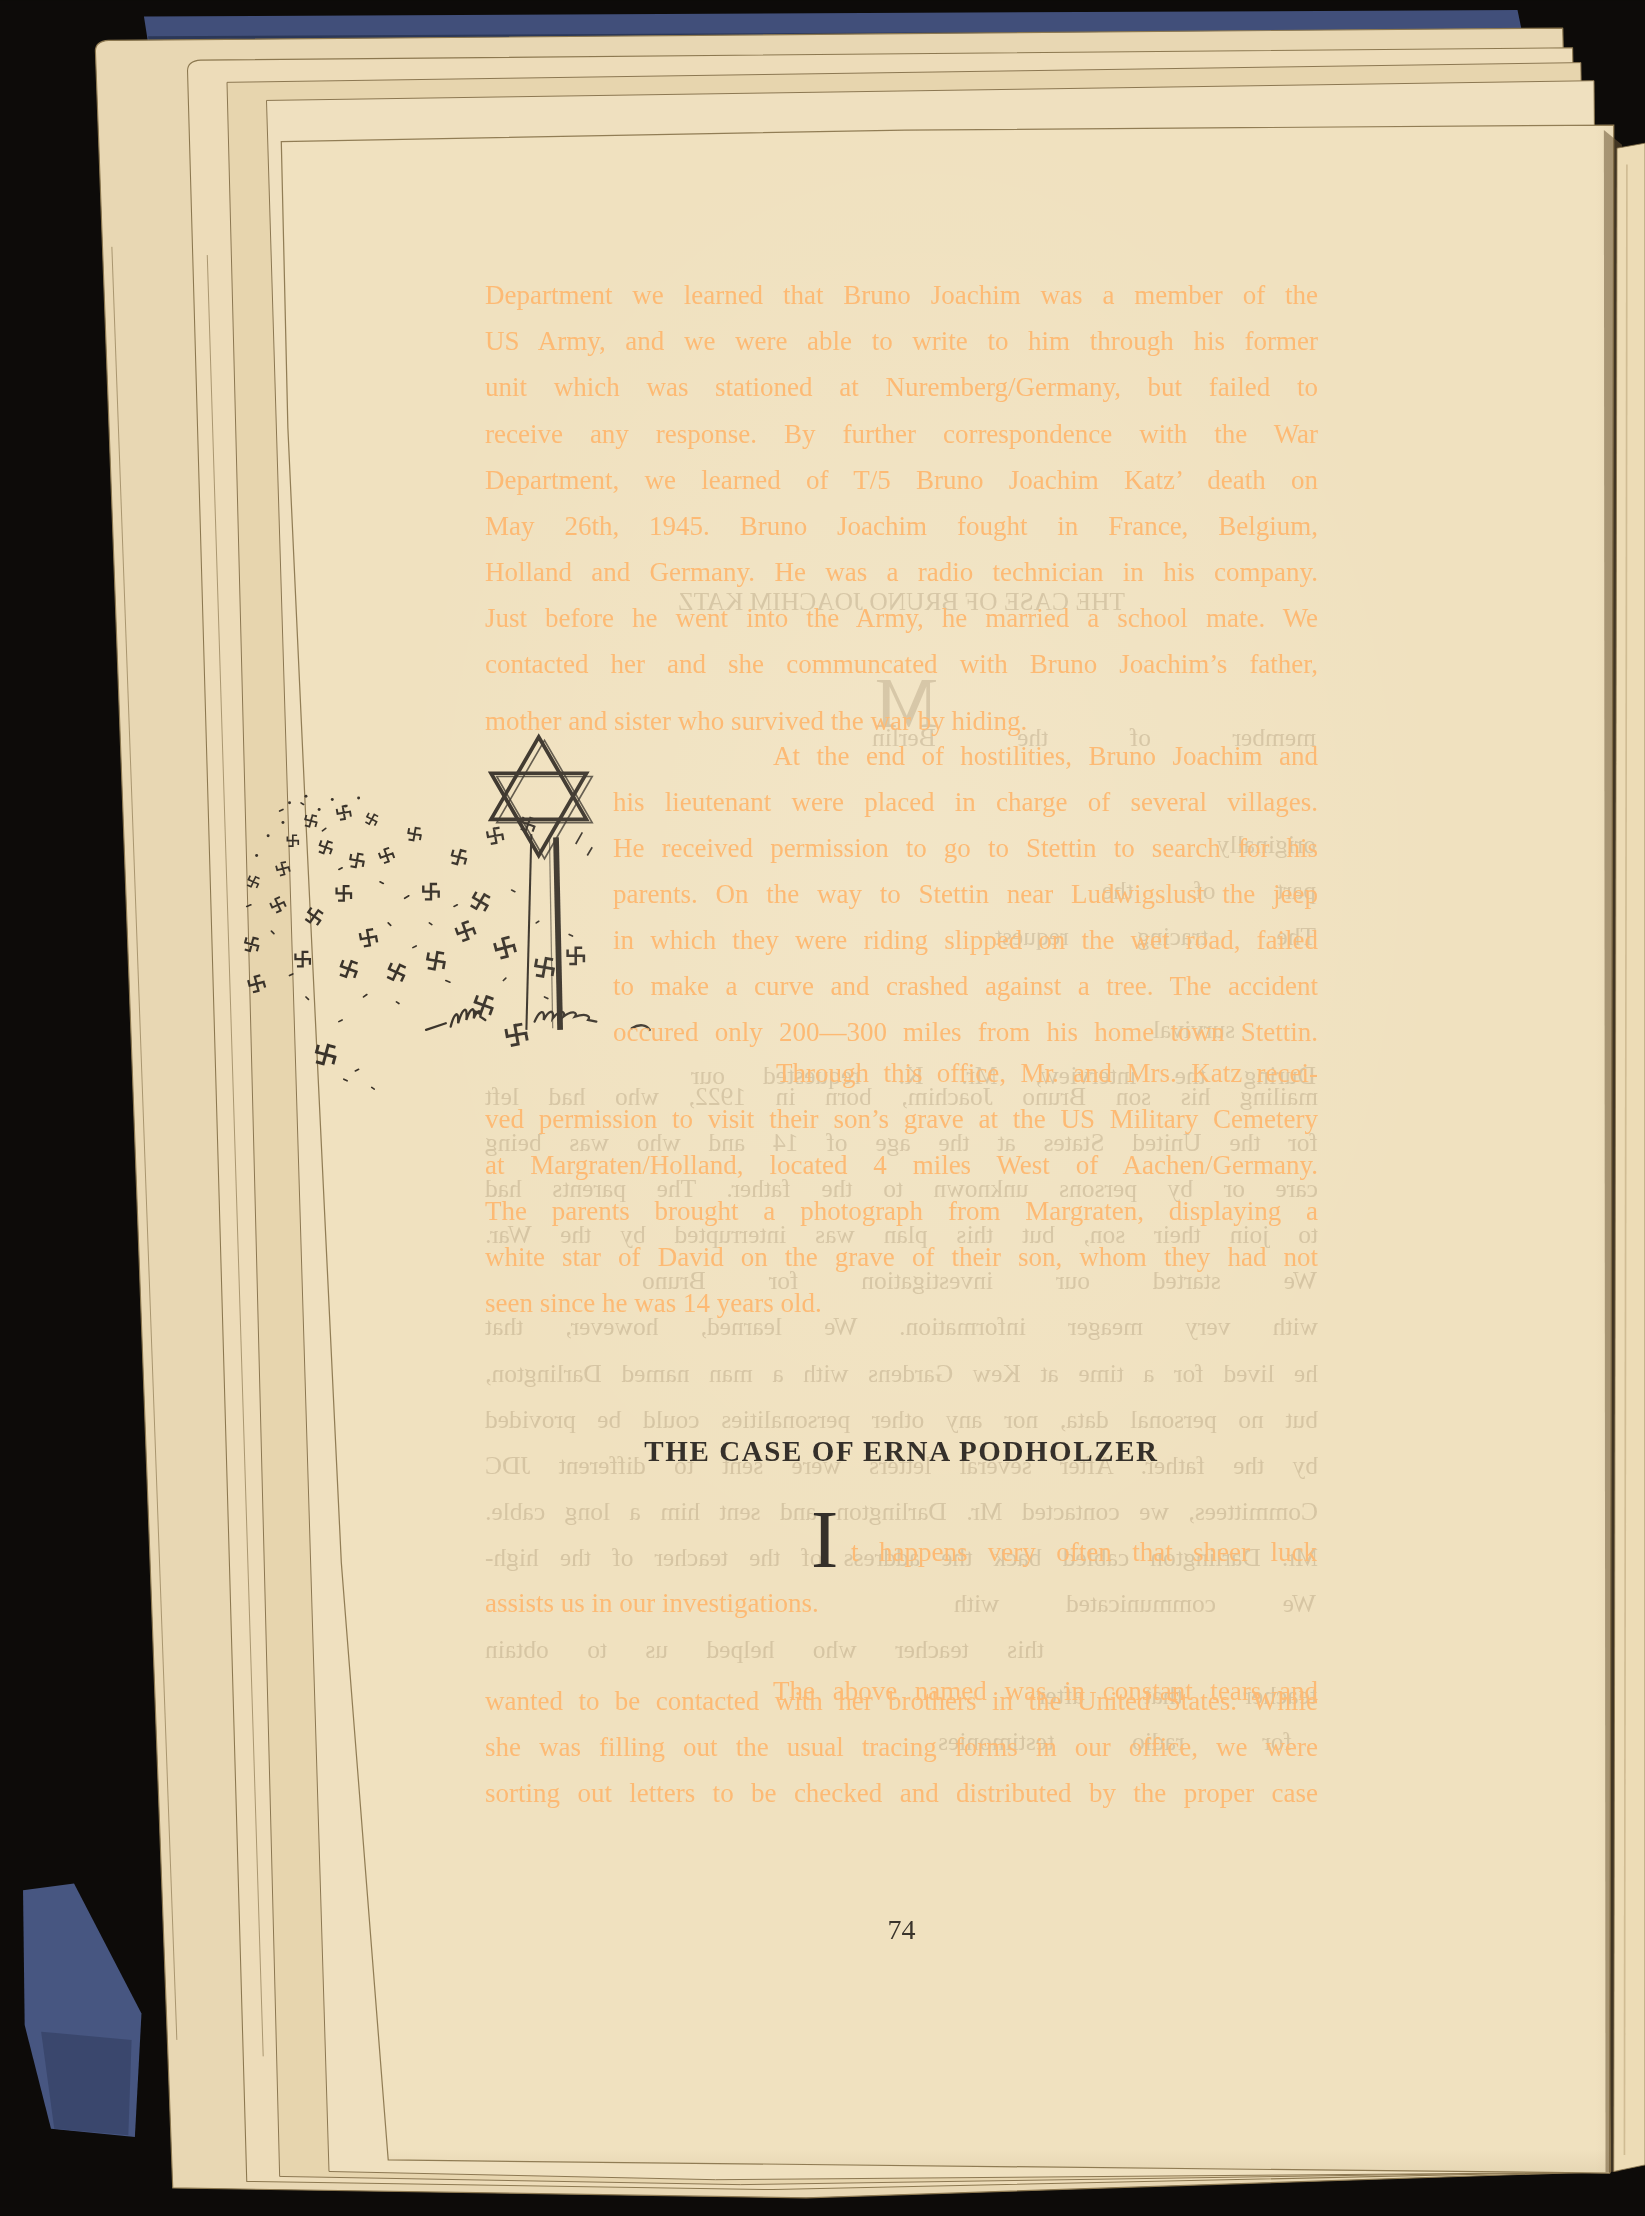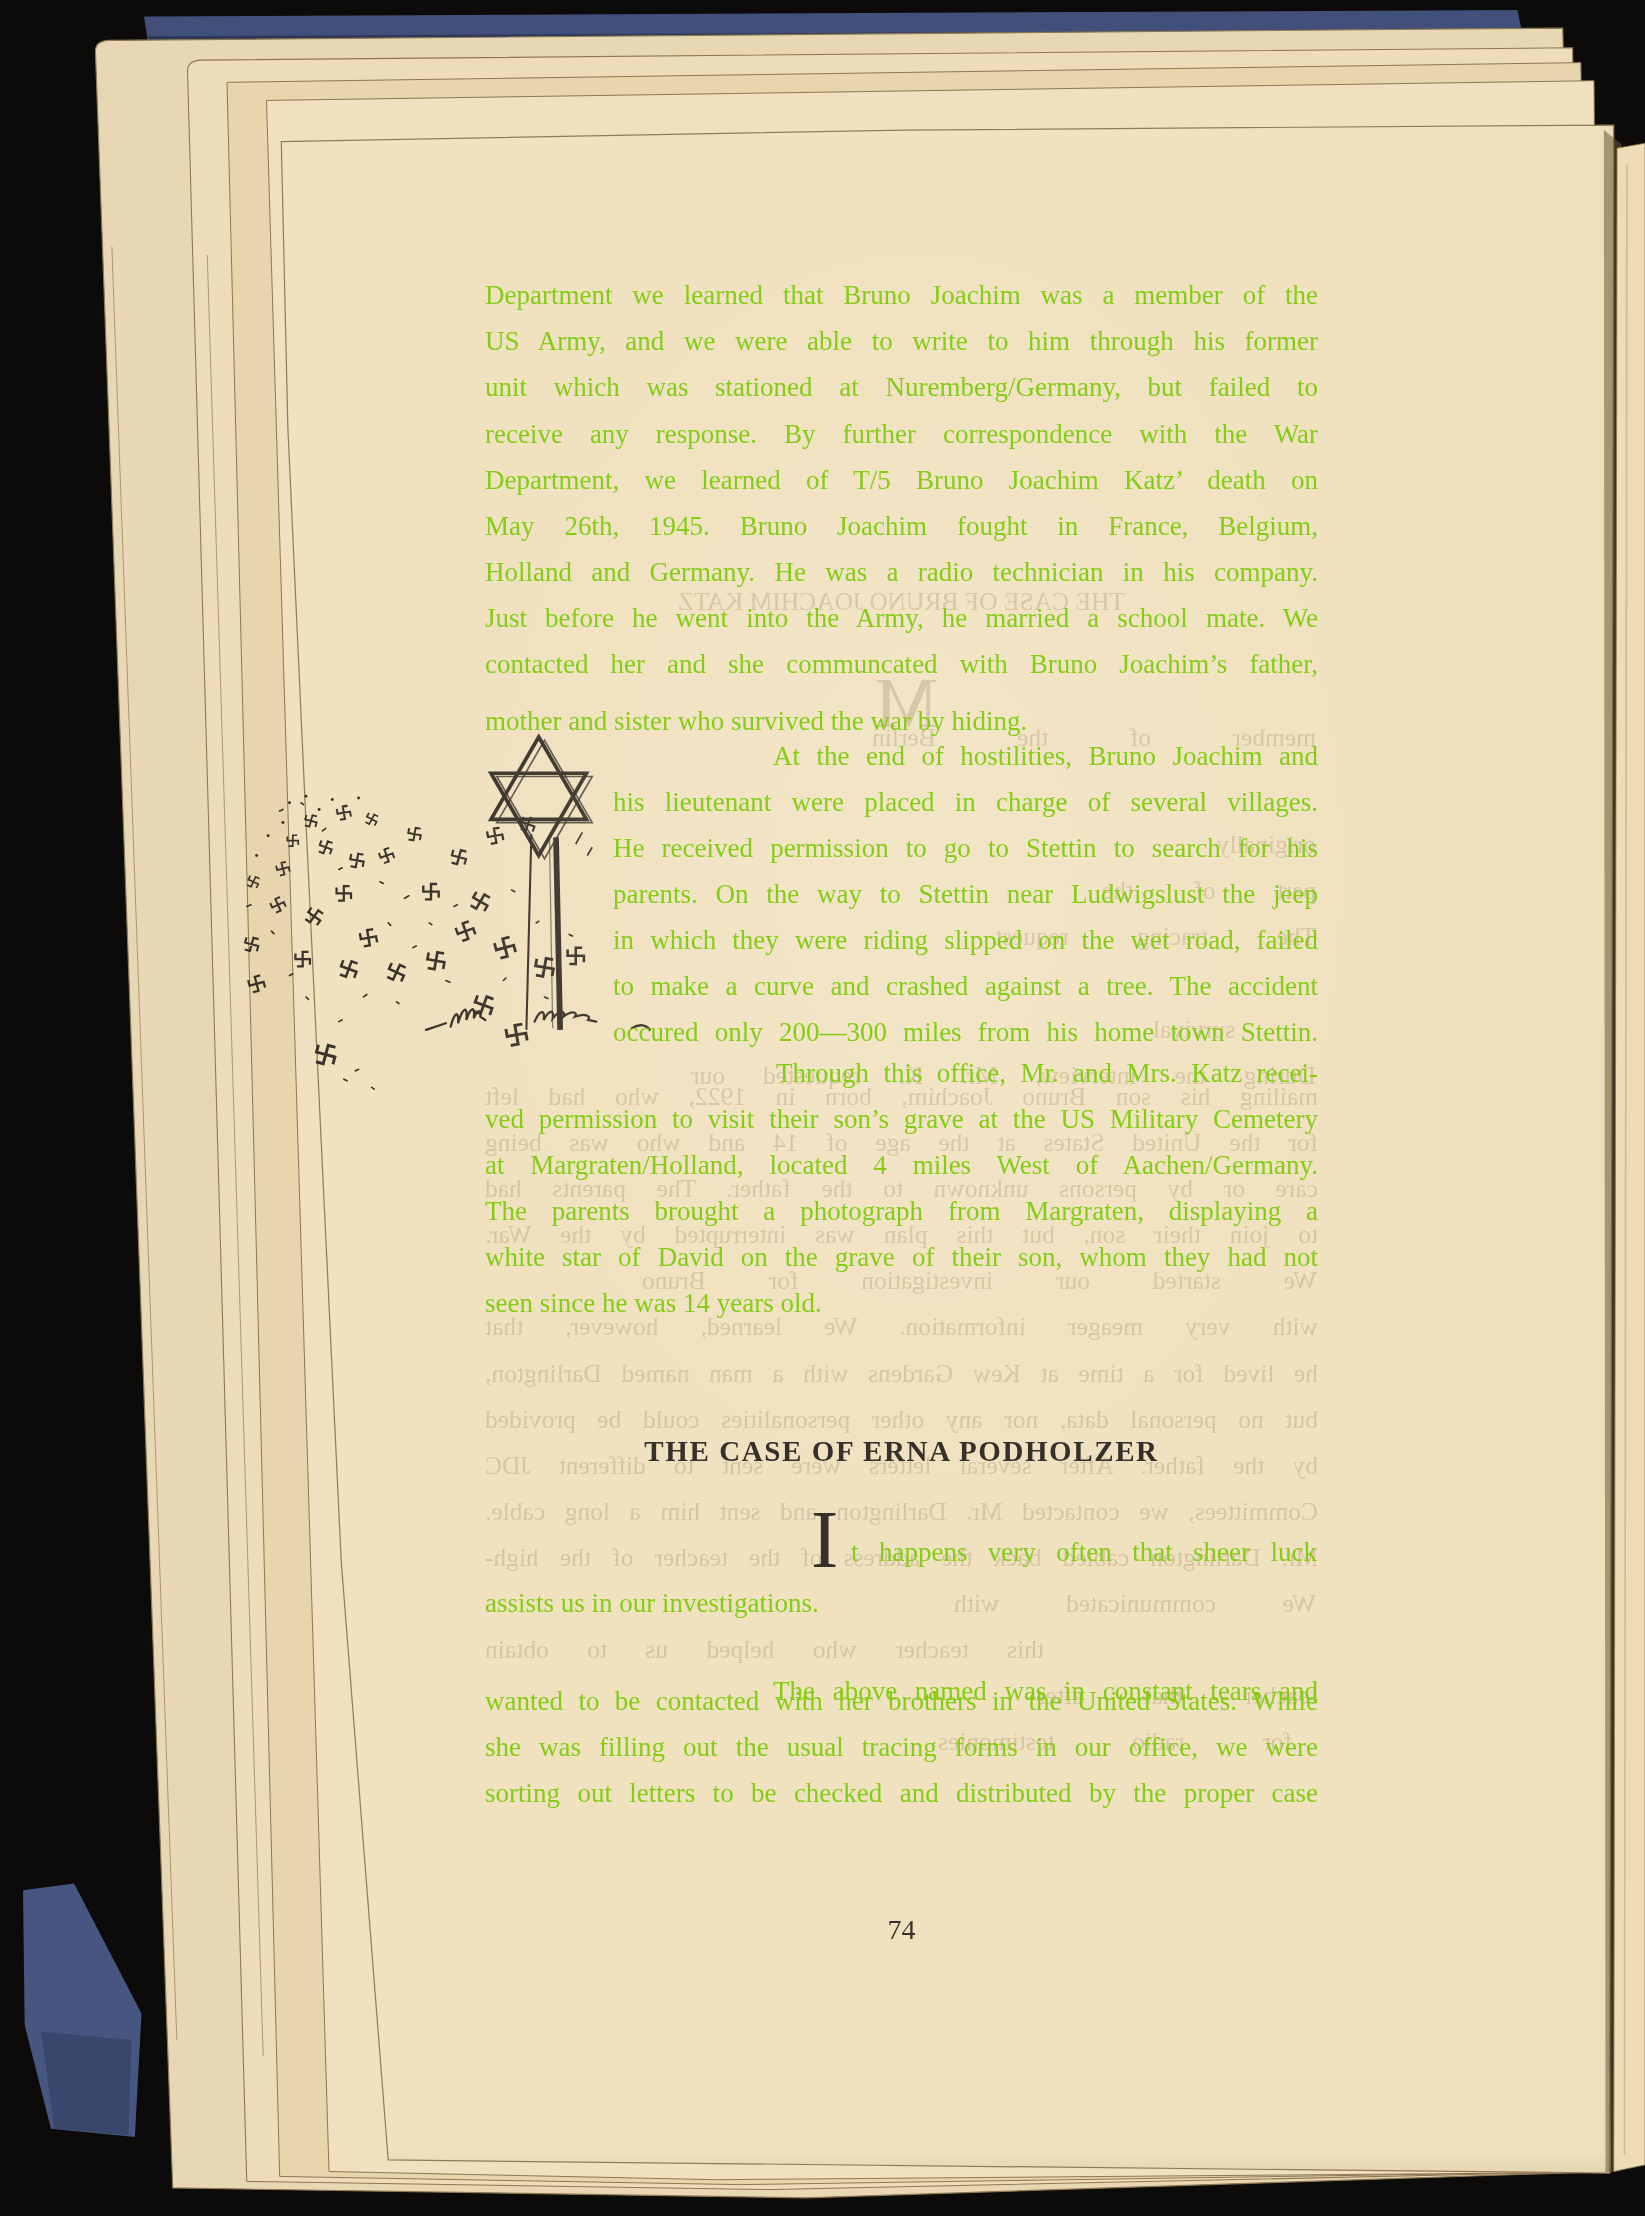--- a/index.html
+++ b/index.html
@@ -8,21 +8,21 @@
   svg.bg{position:absolute;left:0;top:0;}
   
   .page-shade{position:absolute;left:0;top:0;width:1645px;height:2216px;pointer-events:none;
     clip-path:polygon(281px 142px,905px 130px,1614px 125px,1610px 2174px,388px 2160px,341px 1563px,306px 823px,288px 428px);
     background:
       radial-gradient(740px 1070px at 921px 864px, rgba(255,252,240,.16), rgba(255,252,240,0) 72%),
       linear-gradient(to right, rgba(120,94,52,.30), rgba(120,94,52,0) 5%),
       linear-gradient(to left, rgba(120,94,52,.16), rgba(120,94,52,0) 3%),
       linear-gradient(to top, rgba(105,82,44,.22), rgba(105,82,44,0) 3%),
       linear-gradient(to bottom, rgba(105,82,44,.10), rgba(105,82,44,0) 2%);}
-  .tl{position:absolute;color:#84cc16;font-size:27px;line-height:46px;height:46px;white-space:normal;}
+  .tl{position:absolute;color:#fdba74;font-size:27px;line-height:46px;height:46px;white-space:normal;}
   .j{text-align:justify;text-align-last:justify;}
   .w-main{left:485px;width:833px;}
   .w-ind{left:613px;width:705px;}
   .first2{left:773px;width:545px;}
   .first3{left:776px;width:542px;}
   .first5{left:773px;width:545px;}
   .heading{position:absolute;left:485px;width:833px;top:1432px;color:#35302a;
            font-size:29px;font-weight:bold;letter-spacing:1.6px;text-align:center;line-height:38px;}
   .dropcap{position:absolute;left:811px;top:1499px;color:#35302a;font-size:82px;line-height:82px;}
   .tline-drop{left:851px;width:466px;top:1529px;}

